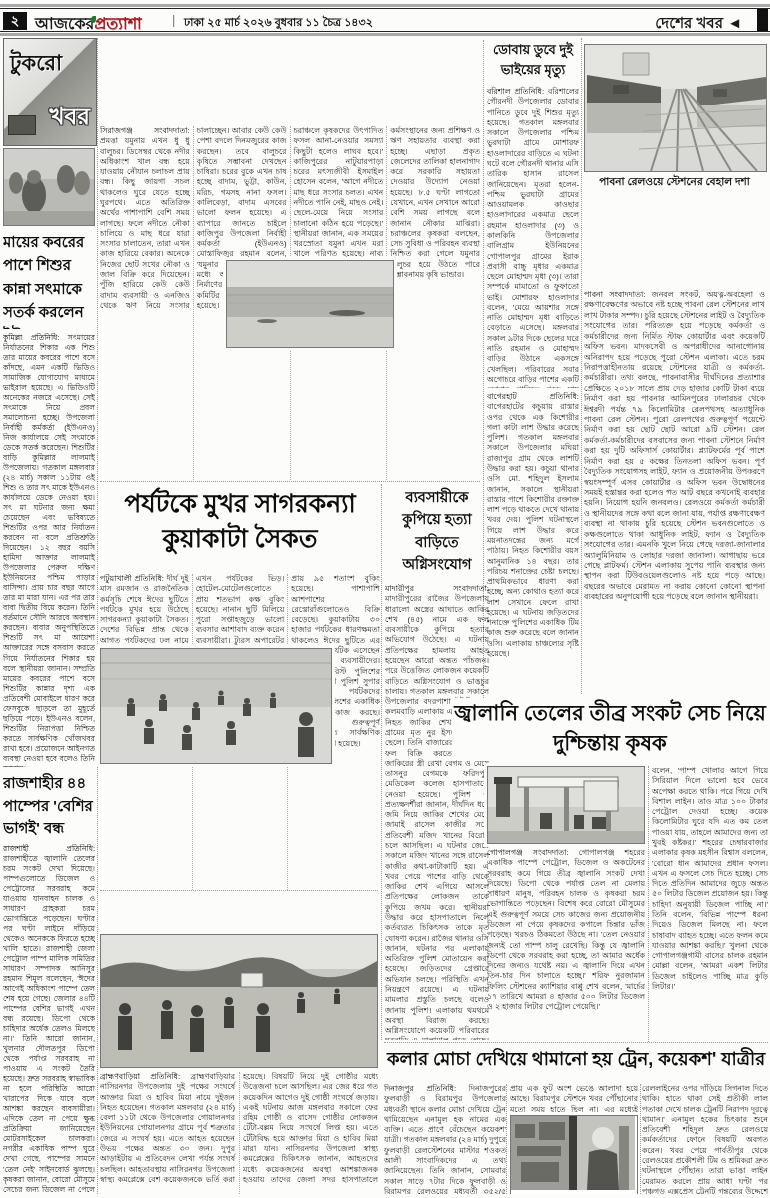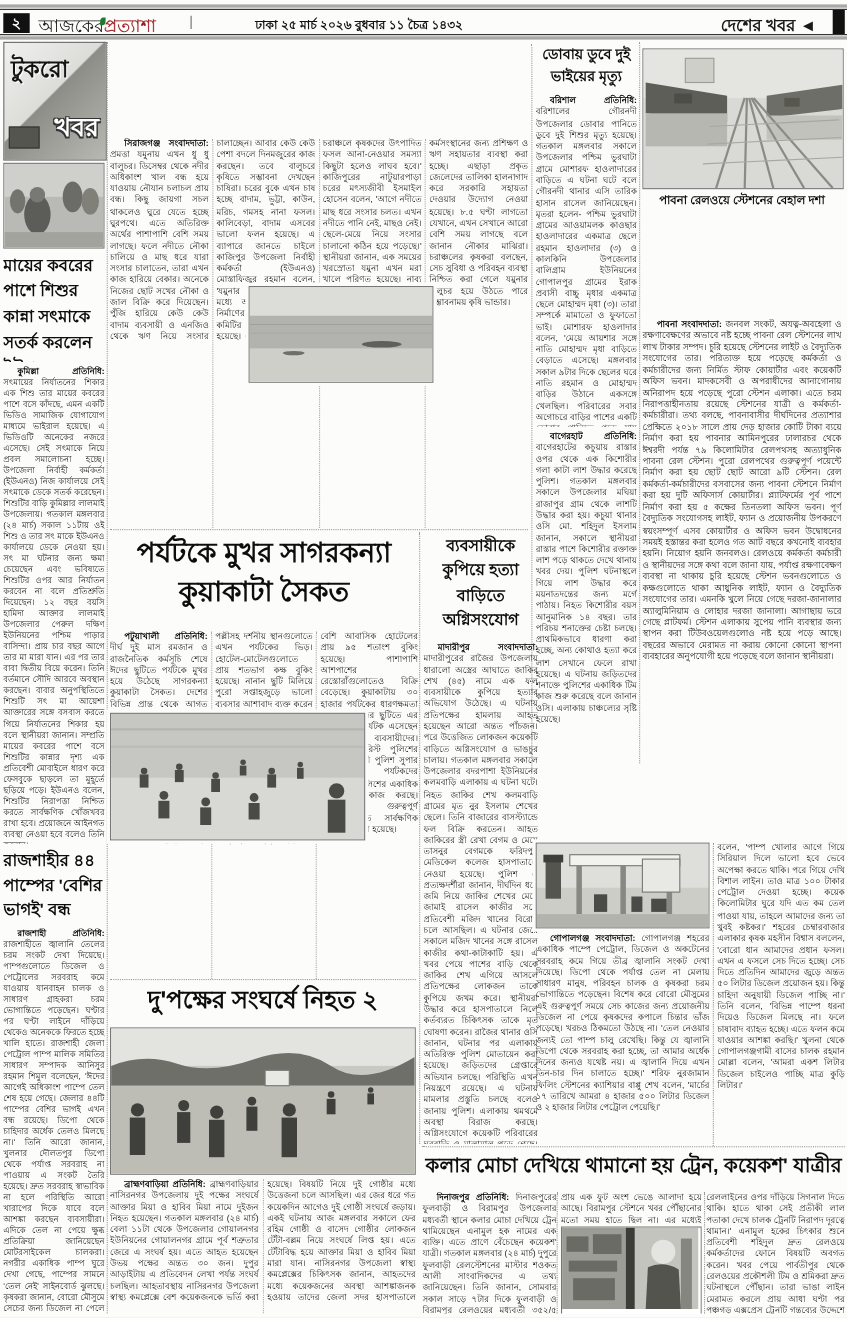--- a/index.html
+++ b/index.html
@@ -3,38 +3,38 @@
 <meta charset="utf-8">
 <style>
   html,body{margin:0;padding:0;background:#e8e8e4;}
   #paper{position:relative;width:770px;height:1198px;background:#fcfcfa;margin:0 auto;
          font-family:"Liberation Sans",sans-serif;color:#1a1a1a;overflow:hidden;}
   .abs{position:absolute;overflow:hidden;}
   .rule{position:absolute;left:0;width:770px;}
   .hl{font-weight:700;text-align:center;color:#0d0d0d;}
   .hl-left{font-weight:700;text-align:left;color:#0d0d0d;}
   .body{font-size:7.8px;line-height:1.32;text-align:justify;color:#222;}
-  .body .byline{font-weight:700;color:#000;margin-left:13px;}
+  .body .byline{font-weight:400;color:#000;}
   .cols4{column-count:4;column-gap:7px;column-rule:1px dotted #aaa;}
   .cols3{column-count:3;column-gap:7px;column-rule:1px dotted #aaa;}
   .cols2{column-count:2;column-gap:8px;column-rule:1px dotted #aaa;}
   .ph{position:absolute;background:#fff;border:1px solid #777;box-shadow:0 0 0 3px #fcfcfa;}
   .ph svg{display:block;}
   .vrule{position:absolute;width:0;border-left:1px dotted #9a9a9a;}
   .hrule{position:absolute;height:0;border-top:1px dotted #9a9a9a;}
   
   #hdr-content{position:absolute;top:11px;left:0;width:770px;height:20px;}
   #pgnum{position:absolute;left:3px;top:1px;width:24px;height:18px;background:#111;color:#fff;
          font-size:13px;font-weight:700;text-align:center;line-height:18px;}
-  #masthead{position:absolute;left:35px;top:0;font-size:16px;font-weight:400;white-space:nowrap;}
+  #masthead{position:absolute;left:35px;top:0;font-size:16px;font-weight:700;white-space:nowrap;}
   #masthead .w2{color:#9b1c23;text-shadow:0.5px 0.5px 0 #e5b8b8;}
   #masthead .leaf{display:inline-block;width:5px;height:7px;background:#1f7a2e;border-radius:60% 0 60% 0;
          vertical-align:super;margin-left:-3px;margin-right:-2px;}
   #hdr-sep{position:absolute;left:172px;top:1px;color:#777;font-size:13px;}
-  #dateline{position:absolute;left:184px;top:3px;font-size:11px;font-weight:700;color:#111;margin-left:48px;}
+  #dateline{position:absolute;left:184px;top:3px;font-size:11px;font-weight:700;color:#111;}
   #section-label{position:absolute;right:28px;top:0;font-size:15px;font-weight:700;white-space:nowrap;}
   #nav-box{position:absolute;right:2px;top:-2px;width:11px;height:22px;background:#111;}
   
   #tukro{left:3px;top:38px;width:92px;height:106px;border:1px solid #666;
          background:linear-gradient(135deg,#f0f0ee 0%,#dcdcd8 45%,#8d8d88 46%,#b9b9b4 100%);}
   #tukro .t1{position:absolute;left:6px;top:8px;font-size:21px;font-weight:700;color:#141414;
          text-shadow:1px 1px 0 #fff;}
   #tukro .t2{position:absolute;right:6px;bottom:8px;font-size:23px;font-weight:700;color:#fff;
          text-shadow:-1px -1px 0 #333,1px -1px 0 #333,-1px 1px 0 #333,1px 1px 0 #333;font-family:Liberation Mono, monospace;}
   #tukro .deco{position:absolute;left:4px;bottom:10px;width:26px;height:18px;background:#55554f;
@@ -173,23 +173,20 @@
   </div>
 
   <div class="abs" style="left:385px;top:486px;width:104px;height:94px;">
     <div class="hl" style="font-size:14.5px;line-height:1.55;">ব্যবসায়ীকে কুপিয়ে হত্যা বাড়িতে অগ্নিসংযোগ</div>
   </div>
   <div class="abs body" style="left:385px;top:584px;width:104px;height:456px;">
     <span class="byline">মাদারীপুর সংবাদদাতা:</span>
     <span>মাদারীপুরের রাজৈর উপজেলায় ধারালো অস্ত্রের আঘাতে জাকির শেখ (৪৫) নামে এক ফল ব্যবসায়ীকে কুপিয়ে হত্যার অভিযোগ উঠেছে। এ ঘটনায় প্রতিপক্ষের হামলায় আহত হয়েছেন আরো অন্তত পাঁচজন। পরে উত্তেজিত লোকজন কয়েকটি বাড়িতে অগ্নিসংযোগ ও ভাঙচুর চালায়। গতকাল মঙ্গলবার সকালে উপজেলার বদরপাশা ইউনিয়নের কলমবাড়ি এলাকায় এ ঘটনা ঘটে। নিহত জাকির শেখ কলমবাড়ি গ্রামের মৃত নুর ইসলাম শেখের ছেলে। তিনি বাজারের বাসস্ট্যান্ডে ফল বিক্রি করতেন। আহত জাকিরের স্ত্রী রেখা বেগম ও মেয়ে তাসনুর বেগমকে ফরিদপুর মেডিকেল কলেজ হাসপাতালে নেওয়া হয়েছে। পুলিশ ও প্রত্যক্ষদর্শীরা জানান, দীর্ঘদিন ধরে জমি নিয়ে জাকির শেখের মেয়ে জামাই রাসেল কাজীর সঙ্গে প্রতিবেশী মজিদ খানের বিরোধ চলে আসছিল। এ ঘটনার জেরে সকালে মজিদ খানের সঙ্গে রাসেল কাজীর কথা-কাটাকাটি হয়। এ খবর পেয়ে পাশের বাড়ি থেকে জাকির শেখ এগিয়ে আসলে প্রতিপক্ষের লোকজন তাকে কুপিয়ে জখম করে। স্থানীয়রা উদ্ধার করে হাসপাতালে নিলে কর্তব্যরত চিকিৎসক তাকে মৃত ঘোষণা করেন। রাজৈর থানার ওসি জানান, ঘটনার পর এলাকায় অতিরিক্ত পুলিশ মোতায়েন করা হয়েছে। জড়িতদের গ্রেপ্তারে অভিযান চলছে। পরিস্থিতি এখন নিয়ন্ত্রণে রয়েছে। এ ঘটনায় মামলার প্রস্তুতি চলছে বলেও জানায় পুলিশ। এলাকায় থমথমে অবস্থা বিরাজ করছে। অগ্নিসংযোগে কয়েকটি পরিবারের ঘরবাড়ি ও মালামাল পুড়ে গেছে। ক্ষতিগ্রস্ত পরিবারগুলো খোলা আকাশের নিচে দিন কাটাচ্ছে।</span>
   </div>
 
-  <div class="abs" style="left:100px;top:894px;width:278px;height:36px;">
-    <div class="hl" style="font-size:22px;line-height:1.4;">দু'পক্ষের সংঘর্ষে নিহত ২</div>
-  </div>
   <div class="ph" style="left:100px;top:934px;box-shadow:none;">
     <svg width="276" height="132" viewBox="0 0 276 132">
       <rect width="276" height="132" fill="#c9c9c4"></rect>
       <rect y="0" width="276" height="34" fill="#e3e3df"></rect>
       <path d="M0,34 Q30,22 60,32 T130,28 T200,34 T276,26 L276,52 L0,52 Z" fill="#6f6f6a"></path>
       <rect y="52" width="276" height="80" fill="#bdbdb6"></rect>
       <g fill="#3f3f3b">
         <circle cx="24" cy="74" r="6"></circle>
           <rect x="17" y="81" width="14" height="34"></rect>
         <circle cx="66" cy="70" r="5"></circle>
@@ -237,20 +234,23 @@
       <rect x="28" y="40" width="16" height="9" fill="#4c4c48"></rect>
       <rect x="128" y="44" width="14" height="8" fill="#57574f"></rect>
     </svg>
   </div>
   <div class="abs hl" style="left:584px;top:174px;width:181px;height:18px;font-size:10.5px;">পাবনা রেলওয়ে স্টেশনের বেহাল দশা</div>
   <div class="abs body" style="left:584px;top:290px;width:181px;height:402px;font-size:7.9px;">
     <span class="byline">পাবনা সংবাদদাতা:</span>
     <span>জনবল সংকট, অযত্ন-অবহেলা ও রক্ষণাবেক্ষণের অভাবে নষ্ট হচ্ছে পাবনা রেল স্টেশনের লাখ লাখ টাকার সম্পদ। চুরি হয়েছে স্টেশনের লাইট ও বৈদ্যুতিক সংযোগের তার। পরিত্যক্ত হয়ে পড়েছে কর্মকর্তা ও কর্মচারীদের জন্য নির্মিত স্টাফ কোয়ার্টার এবং কয়েকটি অফিস ভবন। মাদকসেবী ও অপরাধীদের আনাগোনায় অনিরাপদ হয়ে পড়েছে পুরো স্টেশন এলাকা। এতে চরম নিরাপত্তাহীনতায় রয়েছে স্টেশনের যাত্রী ও কর্মকর্তা-কর্মচারীরা। তথ্য বলছে, পাবনাবাসীর দীর্ঘদিনের প্রত্যাশার প্রেক্ষিতে ২০১৮ সালে প্রায় দেড় হাজার কোটি টাকা ব্যয়ে নির্মাণ করা হয় পাবনার আমিনপুরের ঢালারচর থেকে ঈশ্বরদী পর্যন্ত ৭৯ কিলোমিটার রেলপথসহ অত্যাধুনিক পাবনা রেল স্টেশন। পুরো রেলপথের গুরুত্বপূর্ণ পয়েন্টে নির্মাণ করা হয় ছোট ছোট আরো ৯টি স্টেশন। রেল কর্মকর্তা-কর্মচারীদের বসবাসের জন্য পাবনা স্টেশনে নির্মাণ করা হয় দুটি অফিসার্স কোয়ার্টার। প্ল্যাটফর্মের পূর্ব পাশে নির্মাণ করা হয় ৫ কক্ষের তিনতলা অফিস ভবন। পূর্ণ বৈদ্যুতিক সংযোগসহ লাইট, ফ্যান ও প্রয়োজনীয় উপকরণে স্বয়ংসম্পূর্ণ এসব কোয়ার্টার ও অফিস ভবন উদ্বোধনের সময়ই হস্তান্তর করা হলেও গত আট বছরে কখনোই ব্যবহার হয়নি। নিয়োগ হয়নি জনবলও। রেলওয়ে কর্মকর্তা কর্মচারী ও স্থানীয়দের সঙ্গে কথা বলে জানা যায়, পর্যাপ্ত রক্ষণাবেক্ষণ ব্যবস্থা না থাকায় চুরি হয়েছে স্টেশন ভবনগুলোতে ও কক্ষগুলোতে থাকা আধুনিক লাইট, ফ্যান ও বৈদ্যুতিক সংযোগের তার। এমনকি খুলে নিয়ে গেছে দরজা-জানালার অ্যালুমিনিয়াম ও লোহার দরজা জানালা। আগাছায় ভরে গেছে প্লাটফর্ম। স্টেশন এলাকায় সুপেয় পানি ব্যবস্থার জন্য স্থাপন করা টিউবওয়েলগুলোও নষ্ট হয়ে পড়ে আছে। বছরের অভাবে মেরামত না করায় কোনো কোনো স্থাপনা ব্যবহারের অনুপযোগী হয়ে পড়েছে বলে জানান স্থানীয়রা।</span>
   </div>
 
+  <div class="abs" style="left:452px;top:698px;width:316px;height:62px;background:#fcfcfa;">
+    <div class="hl" style="font-size:21px;line-height:1.45;">জ্বালানি তেলের তীব্র সংকট সেচ নিয়ে দুশ্চিন্তায় কৃষক</div>
+  </div>
   <div class="ph" style="left:487px;top:766px;">
     <svg width="156" height="76" viewBox="0 0 156 76">
       <rect width="156" height="76" fill="#cdcdc8"></rect>
       <rect y="0" width="156" height="40" fill="#dededa"></rect>
       <rect x="30" y="10" width="100" height="10" fill="#f2f2ee" stroke="#777772" stroke-width="1"></rect>
       <rect x="36" y="20" width="5" height="44" fill="#888883"></rect>
       <rect x="76" y="20" width="5" height="44" fill="#888883"></rect>
       <rect x="118" y="20" width="5" height="44" fill="#888883"></rect>
       <rect x="96" y="14" width="34" height="30" fill="#e8e8e4" stroke="#777772" stroke-width="1"></rect>
       <rect x="8" y="16" width="14" height="34" fill="#55554f"></rect>

